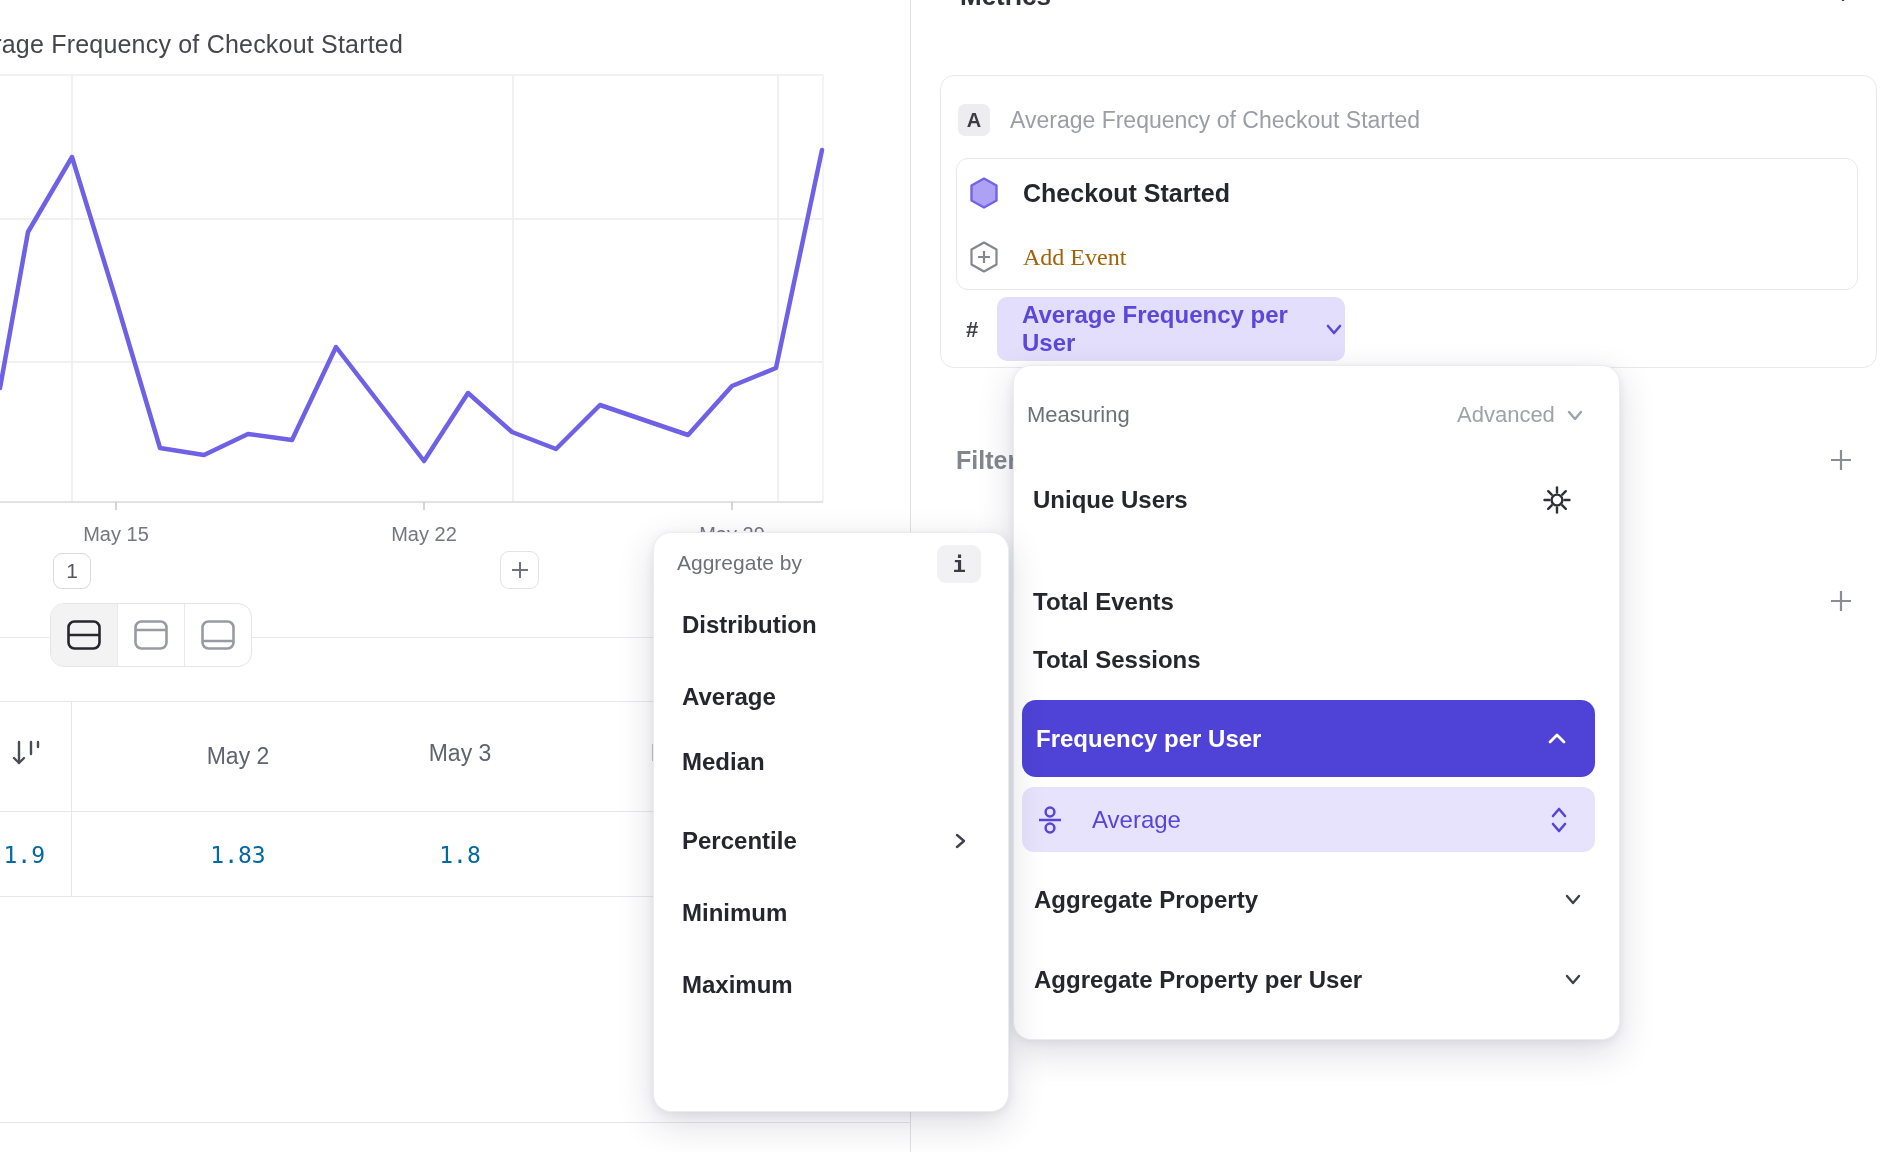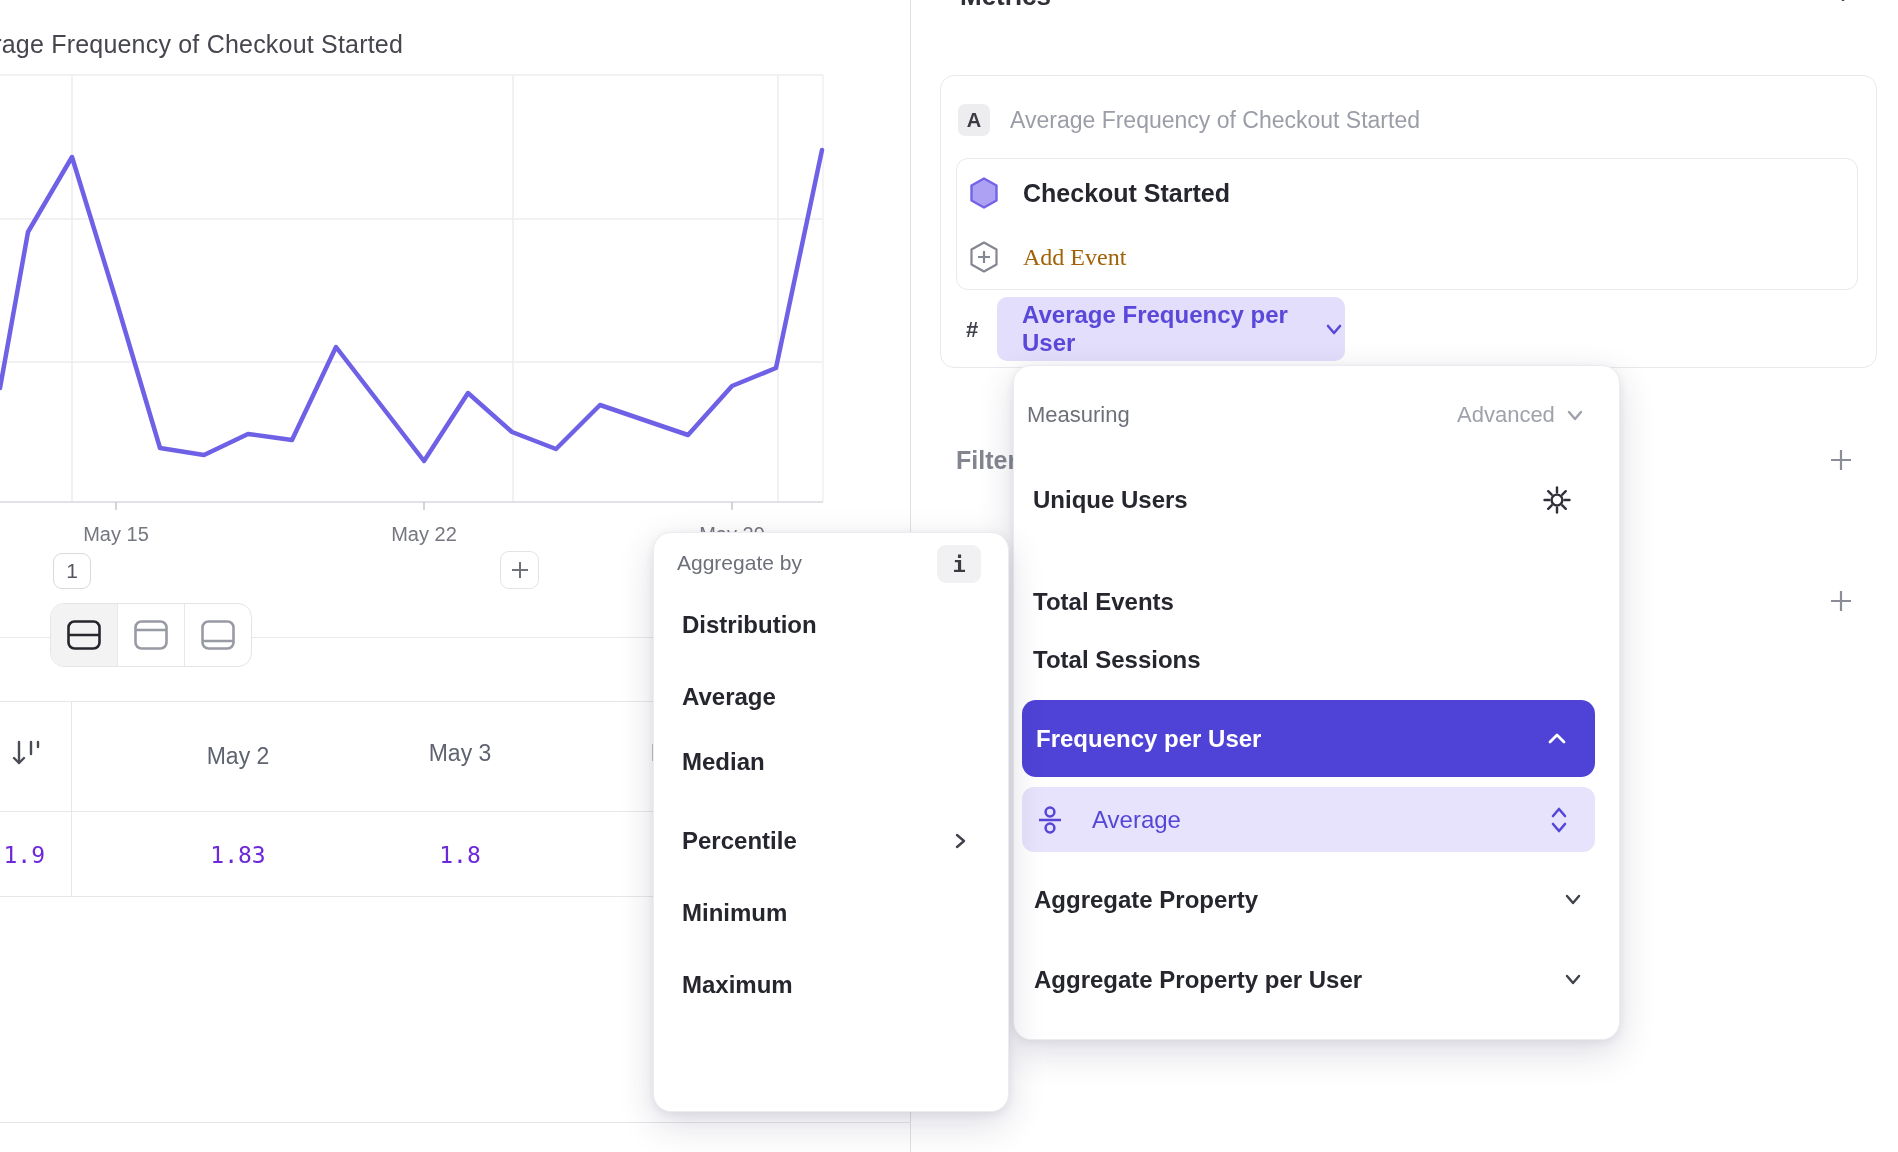--- a/index.html
+++ b/index.html
@@ -21,21 +21,21 @@
     display:flex;align-items:center;justify-content:center;background:#fff;cursor:pointer;}
   .seg-control{left:50px;top:603px;width:200px;height:62px;background:#fff;border:1.5px solid #e5e5e9;border-radius:14px;
     display:flex;overflow:hidden;}
   .seg{flex:1;display:flex;align-items:center;justify-content:center;border-right:1.5px solid #e8e8ec;}
   .seg:last-child{border-right:none;}
   .seg.selected{background:#f3f3f4;}
 
   
   .tbl-border{border-top:1.5px solid #e7e7ea;}
   .tbl-header{font-size:23px;font-weight:500;color:#606370;}
-  .tbl-val{font-family:"DejaVu Sans Mono", monospace;font-size:23px;color:#6d28d9;}
+  .tbl-val{font-family:"DejaVu Sans Mono", monospace;font-size:23px;color:#0369a1;}
   .center-txt{transform:translateX(-50%);white-space:nowrap;}
 
   
   .panel-header-sliver{left:960px;top:-19px;font-size:26px;font-weight:600;color:#2f3037;}
   .metrics-add-sliver{left:1831px;top:-20px;}
   .card{position:absolute;background:#fff;border:1.5px solid #e9e9ed;border-radius:14px;}
   .a-badge{left:958px;top:104px;width:32px;height:32px;background:#ededf0;border-radius:7px;
     display:flex;align-items:center;justify-content:center;font-size:20px;font-weight:600;color:#3c3d44;}
   .metric-title{left:1010px;top:103px;height:34px;font-size:23px;color:#9b9da7;}
   .event-name{left:1023px;top:176px;height:34px;font-size:25px;font-weight:600;color:#26272e;}

